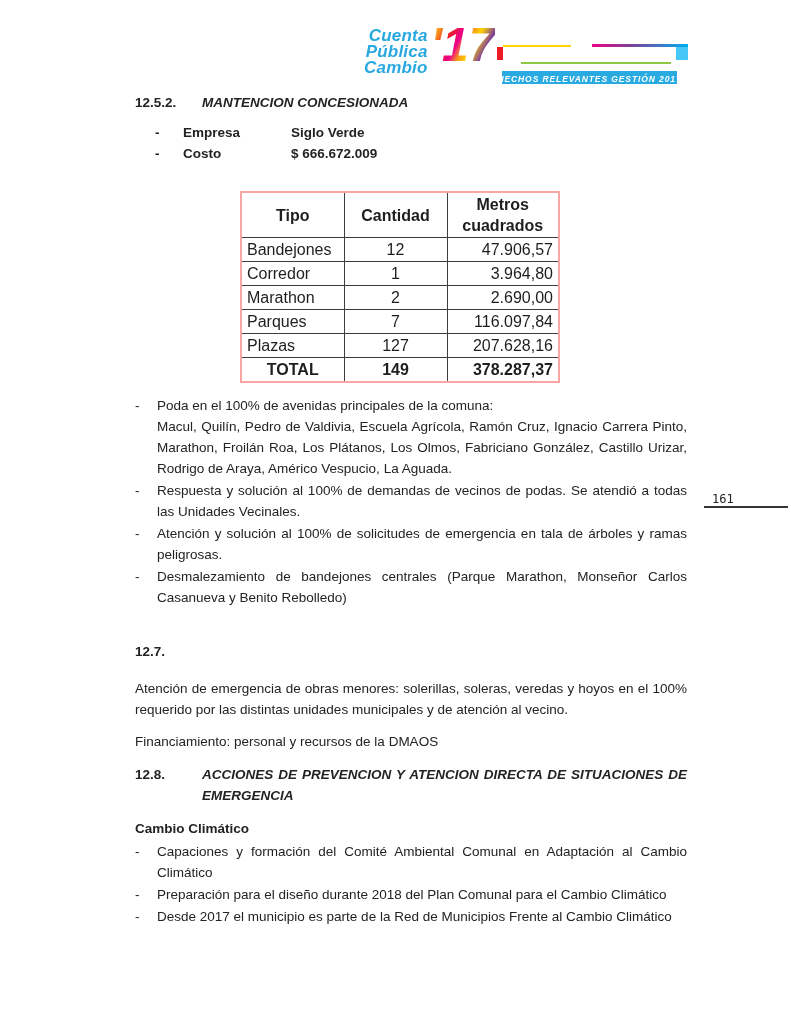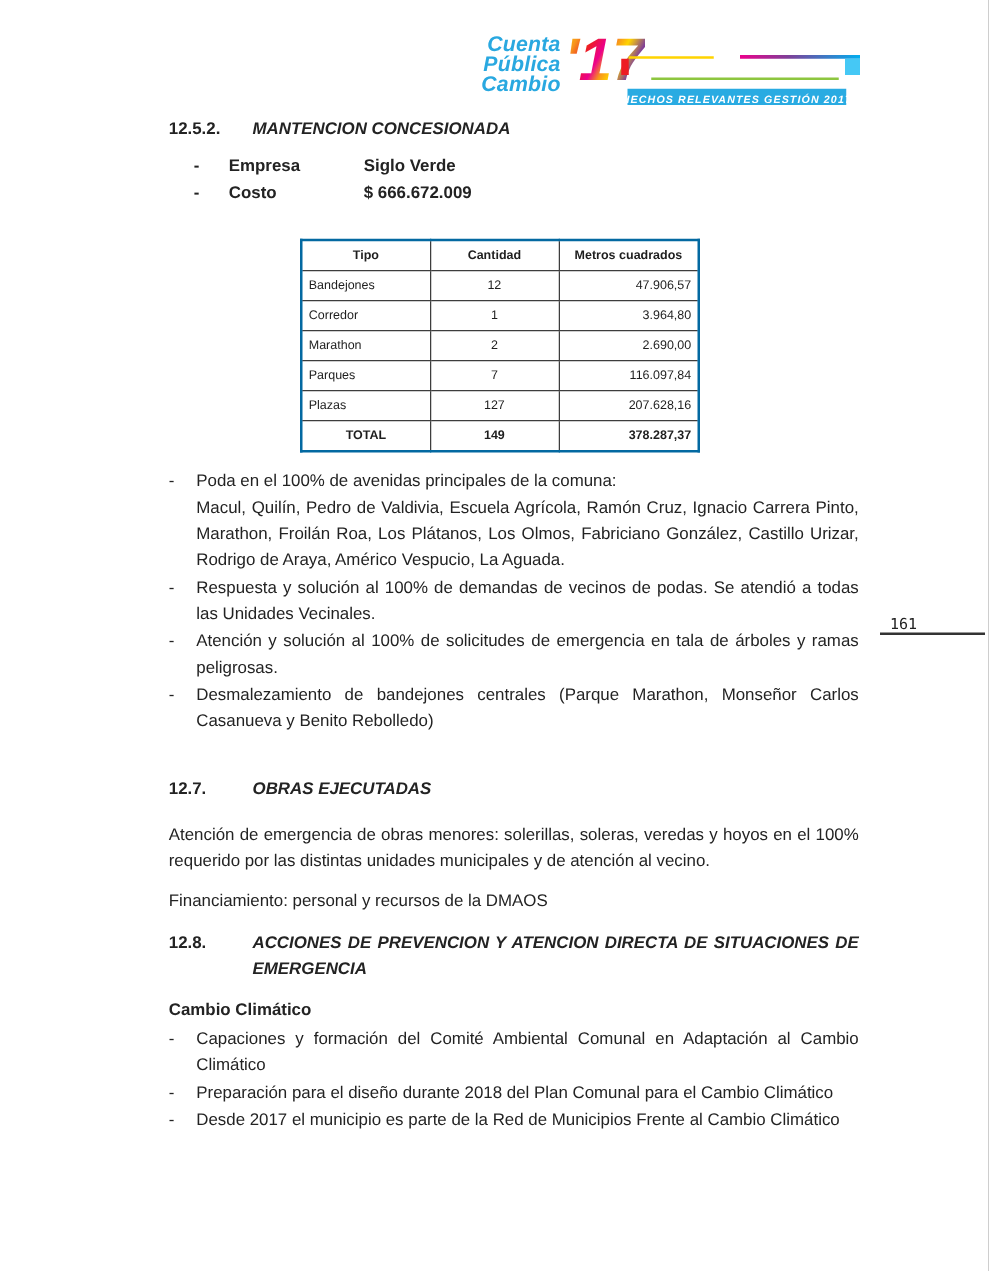--- a/index.html
+++ b/index.html
@@ -8,21 +8,21 @@
     position: relative;
     width: 791px; height: 1024px;
     margin: 0 auto;
     background: #ffffff;
     font-family: "Liberation Sans", sans-serif;
     color: #222;
     overflow: hidden;
   }
 
   
-  .logo { position:absolute; left:385px; top:22px; display:flex; align-items:center; }
+  .logo { position:absolute; left:364px; top:22px; display:flex; align-items:flex-start; }
   .wordmark {
     text-align:right; font-weight:bold; font-style:italic;
     font-size:17px; line-height:16px; letter-spacing:.2px;
     color: var(--brand_blue);
     padding-top:6px;
   }
   .yearmark {
     font-size:48px; font-weight:bold; font-style:italic; line-height:46px;
     margin-left:3px;
     background: linear-gradient(118deg,
@@ -56,21 +56,21 @@
   .h { display:flex; font-weight:bold; }
   .h .num { flex:none; width:67px; }
   .h .ttl { flex:1; text-align:justify; text-align-last:left;font-style:italic; }
 
   .kv { display:flex; font-weight:bold; margin-left:20px; }
   .kv .dash { flex:none; width:28px; }
   .kv .label { flex:none; width:108px; }
   .kv .value { flex:1; }
 
   table.mtable { border-collapse:collapse; margin:27px 0 0 105px; table-layout:fixed;
-    font-size:10px; color:#1e1e1e; border:2px solid #0369a1; }
+    font-size:16px; color:#1e1e1e; border:2px solid #fca5a5; }
   .mtable th, .mtable td { border:1px solid #3d3d3d; padding:1px 5px; height:19px; }
   .mtable th { font-weight:bold; text-align:center; height:21px; }
   .mtable .c1 { width:103px; } .mtable .c2 { width:103px; } .mtable .c3 { width:112px; }
   .mtable td.t-left { text-align:left; }
   .mtable td.t-center { text-align:center; }
   .mtable td.t-right { text-align:right; }
   .mtable tr.total td { font-weight:bold; }
   .mtable tr.total td:first-child { text-align:center; }
 
   .bul { display:flex; margin-top:1px; }
@@ -195,21 +195,20 @@
         <span class="txt just">Atención y solución al 100% de solicitudes de emergencia en tala de árboles y ramas peligrosas.</span>
       </div>
       <div class="bul">
         <span class="dash">-</span>
         <span class="txt just">Desmalezamiento de bandejones centrales (Parque Marathon, Monseñor Carlos Casanueva y Benito Rebolledo)</span>
       </div>
     </div>
 
     <div class="h mt-s127">
       <span class="num">12.7.</span>
-      <span class="ttl">OBRAS EJECUTADAS</span>
     </div>
     <div class="just mt-para">Atención de emergencia de obras menores: solerillas, soleras, veredas y hoyos en el 100% requerido por las distintas unidades municipales y de atención al vecino.</div>
     <div class="mt-fin">Financiamiento: personal y recursos de la DMAOS</div>
 
     <div class="h mt-s128">
       <span class="num">12.8.</span>
       <span class="ttl">ACCIONES DE PREVENCION Y ATENCION DIRECTA DE SITUACIONES DE EMERGENCIA</span>
     </div>
     <div class="mt-sub">Cambio Climático</div>
 

